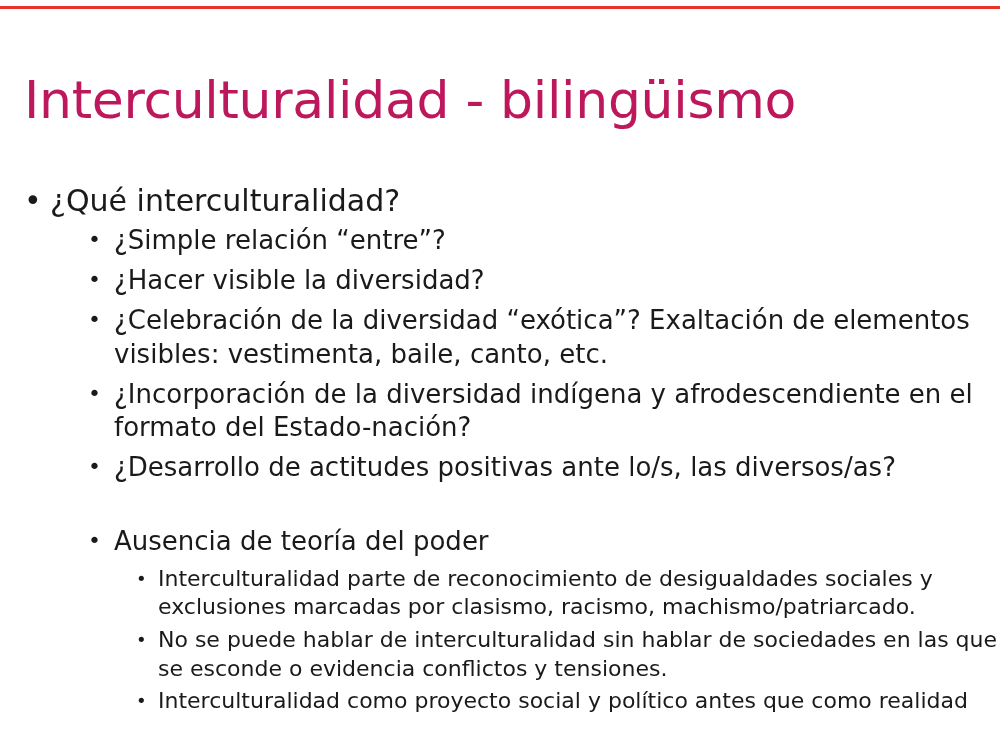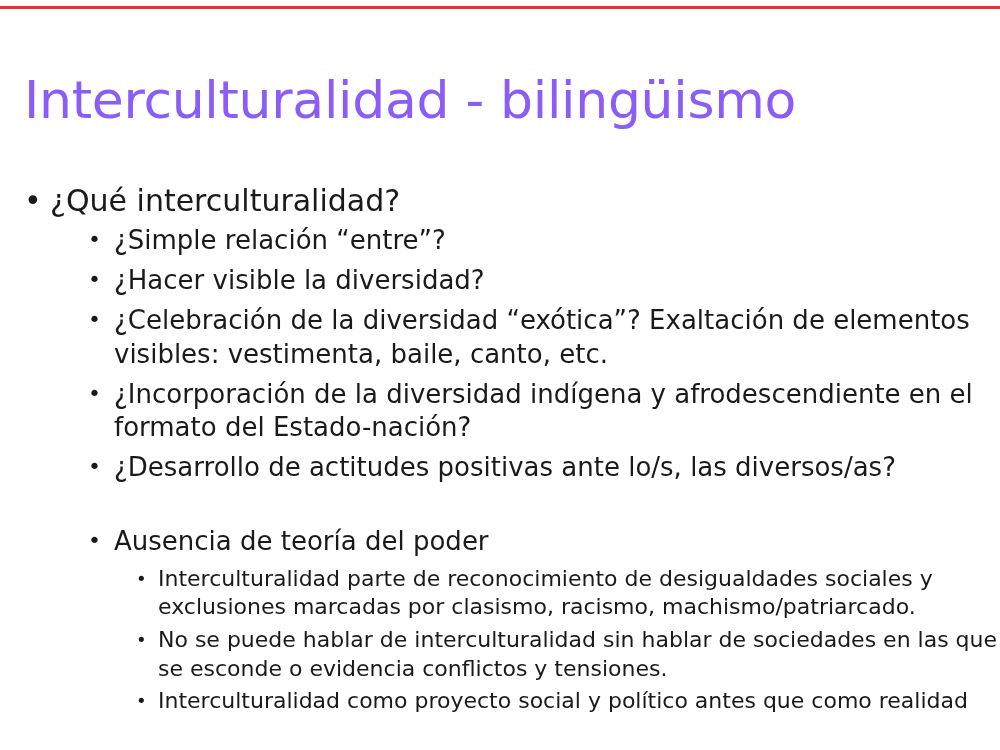--- a/index.html
+++ b/index.html
@@ -30,21 +30,21 @@
     height: 750px;
     box-sizing: border-box;
     padding: 0;
   }
   .slide-title {
     position: absolute;
     top: 72px;
     left: 24px;
     font-size: 52px;
     font-weight: 400;
-    color: #8b5cf6;
+    color: #be185d;
     letter-spacing: -0.3px;
     line-height: 1.1;
     white-space: nowrap;
   }
   .body-area {
     position: absolute;
     top: 182px;
     left: 14px;
     width: 1010px;
   }

